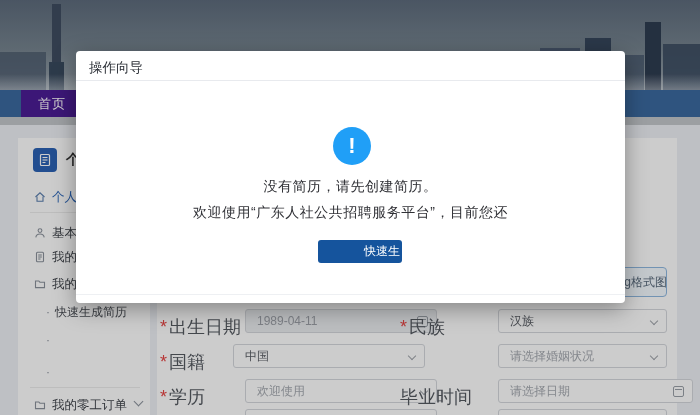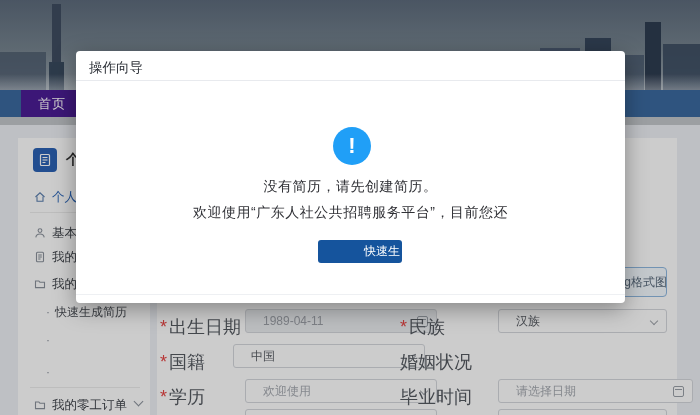--- a/index.html
+++ b/index.html
@@ -36,21 +36,21 @@
             padding-left:28px; font-size:12px; color:#4a4e55; cursor:pointer; white-space:nowrap; }
   .sb-sub .dot { margin-right:5px; color:#8b929c; }
   .sb-div { position:absolute; left:12px; width:110px; height:0; border-top:1px solid #ededed; }
   .sb-chevron { position:absolute; width:7px; height:7px; border-right:1.4px solid #8b929c;
                 border-bottom:1.4px solid #8b929c; transform:rotate(45deg); }
 
   
   .f-label { position:absolute; font-size:18px; color:#555a61; text-align:left; white-space:nowrap; }
   .f-label .req { color:#e64545; margin-right:2px; }
   .f-input { position:absolute; height:24px; background:#fff; border:1px solid #d5d8dd; border-radius:3px;
-             font-size:12px; color:#5b5f66; line-height:22px; padding:0 22px 0 17px;
+             font-size:12px; color:#5b5f66; line-height:22px; padding:0 22px 0 11px;
              white-space:nowrap; overflow:hidden; cursor:pointer; }
   .f-input.disabled { background:#eceef1; color:#9da1a8; cursor:default; }
   .f-input.placeholder { color:#a6aab1; }
   .sel-caret { position:absolute; right:9px; top:8px; width:6px; height:6px;
                border-right:1.4px solid #a0a4ab; border-bottom:1.4px solid #a0a4ab; transform:rotate(45deg); }
   .cal-ic { position:absolute; right:8px; top:6px; width:11px; height:11px; border:1px solid #9aa0a8;
             border-radius:2px; }
   .cal-ic:before { content:""; position:absolute; left:1px; right:1px; top:2px; height:1px; background:#9aa0a8; }
 
   .hint-box { position:absolute; left:575px; top:267px; width:92px; height:30px; background:#f4faff;
@@ -194,22 +194,23 @@
     <span class="sel-caret"></span>
   </div>
 
   <div class="f-label" style="left:160px;top:350px;width:77px">
     <span class="req">*</span><span>国籍</span>
   </div>
   <div class="f-input" style="left:233px;top:344px;width:192px">
     <span>中国</span>
     <span class="sel-caret"></span>
   </div>
-  <div class="f-label" style="left:400px;top:350px;width:90px">
-    <span>婚姻状况</span>
+  <div class="f-input placeholder" style="left:498px;top:344px;width:169px">
+    <span>请选择婚姻状况</span>
+    <span class="sel-caret"></span>
   </div>
 
   <div class="f-label" style="left:160px;top:385px;width:77px">
     <span class="req">*</span><span>学历</span>
   </div>
   <div class="f-input placeholder" style="left:245px;top:379px;width:192px">
     <span>欢迎使用</span>
     <span class="sel-caret"></span>
   </div>
   <div class="f-label" style="left:400px;top:385px;width:90px">

